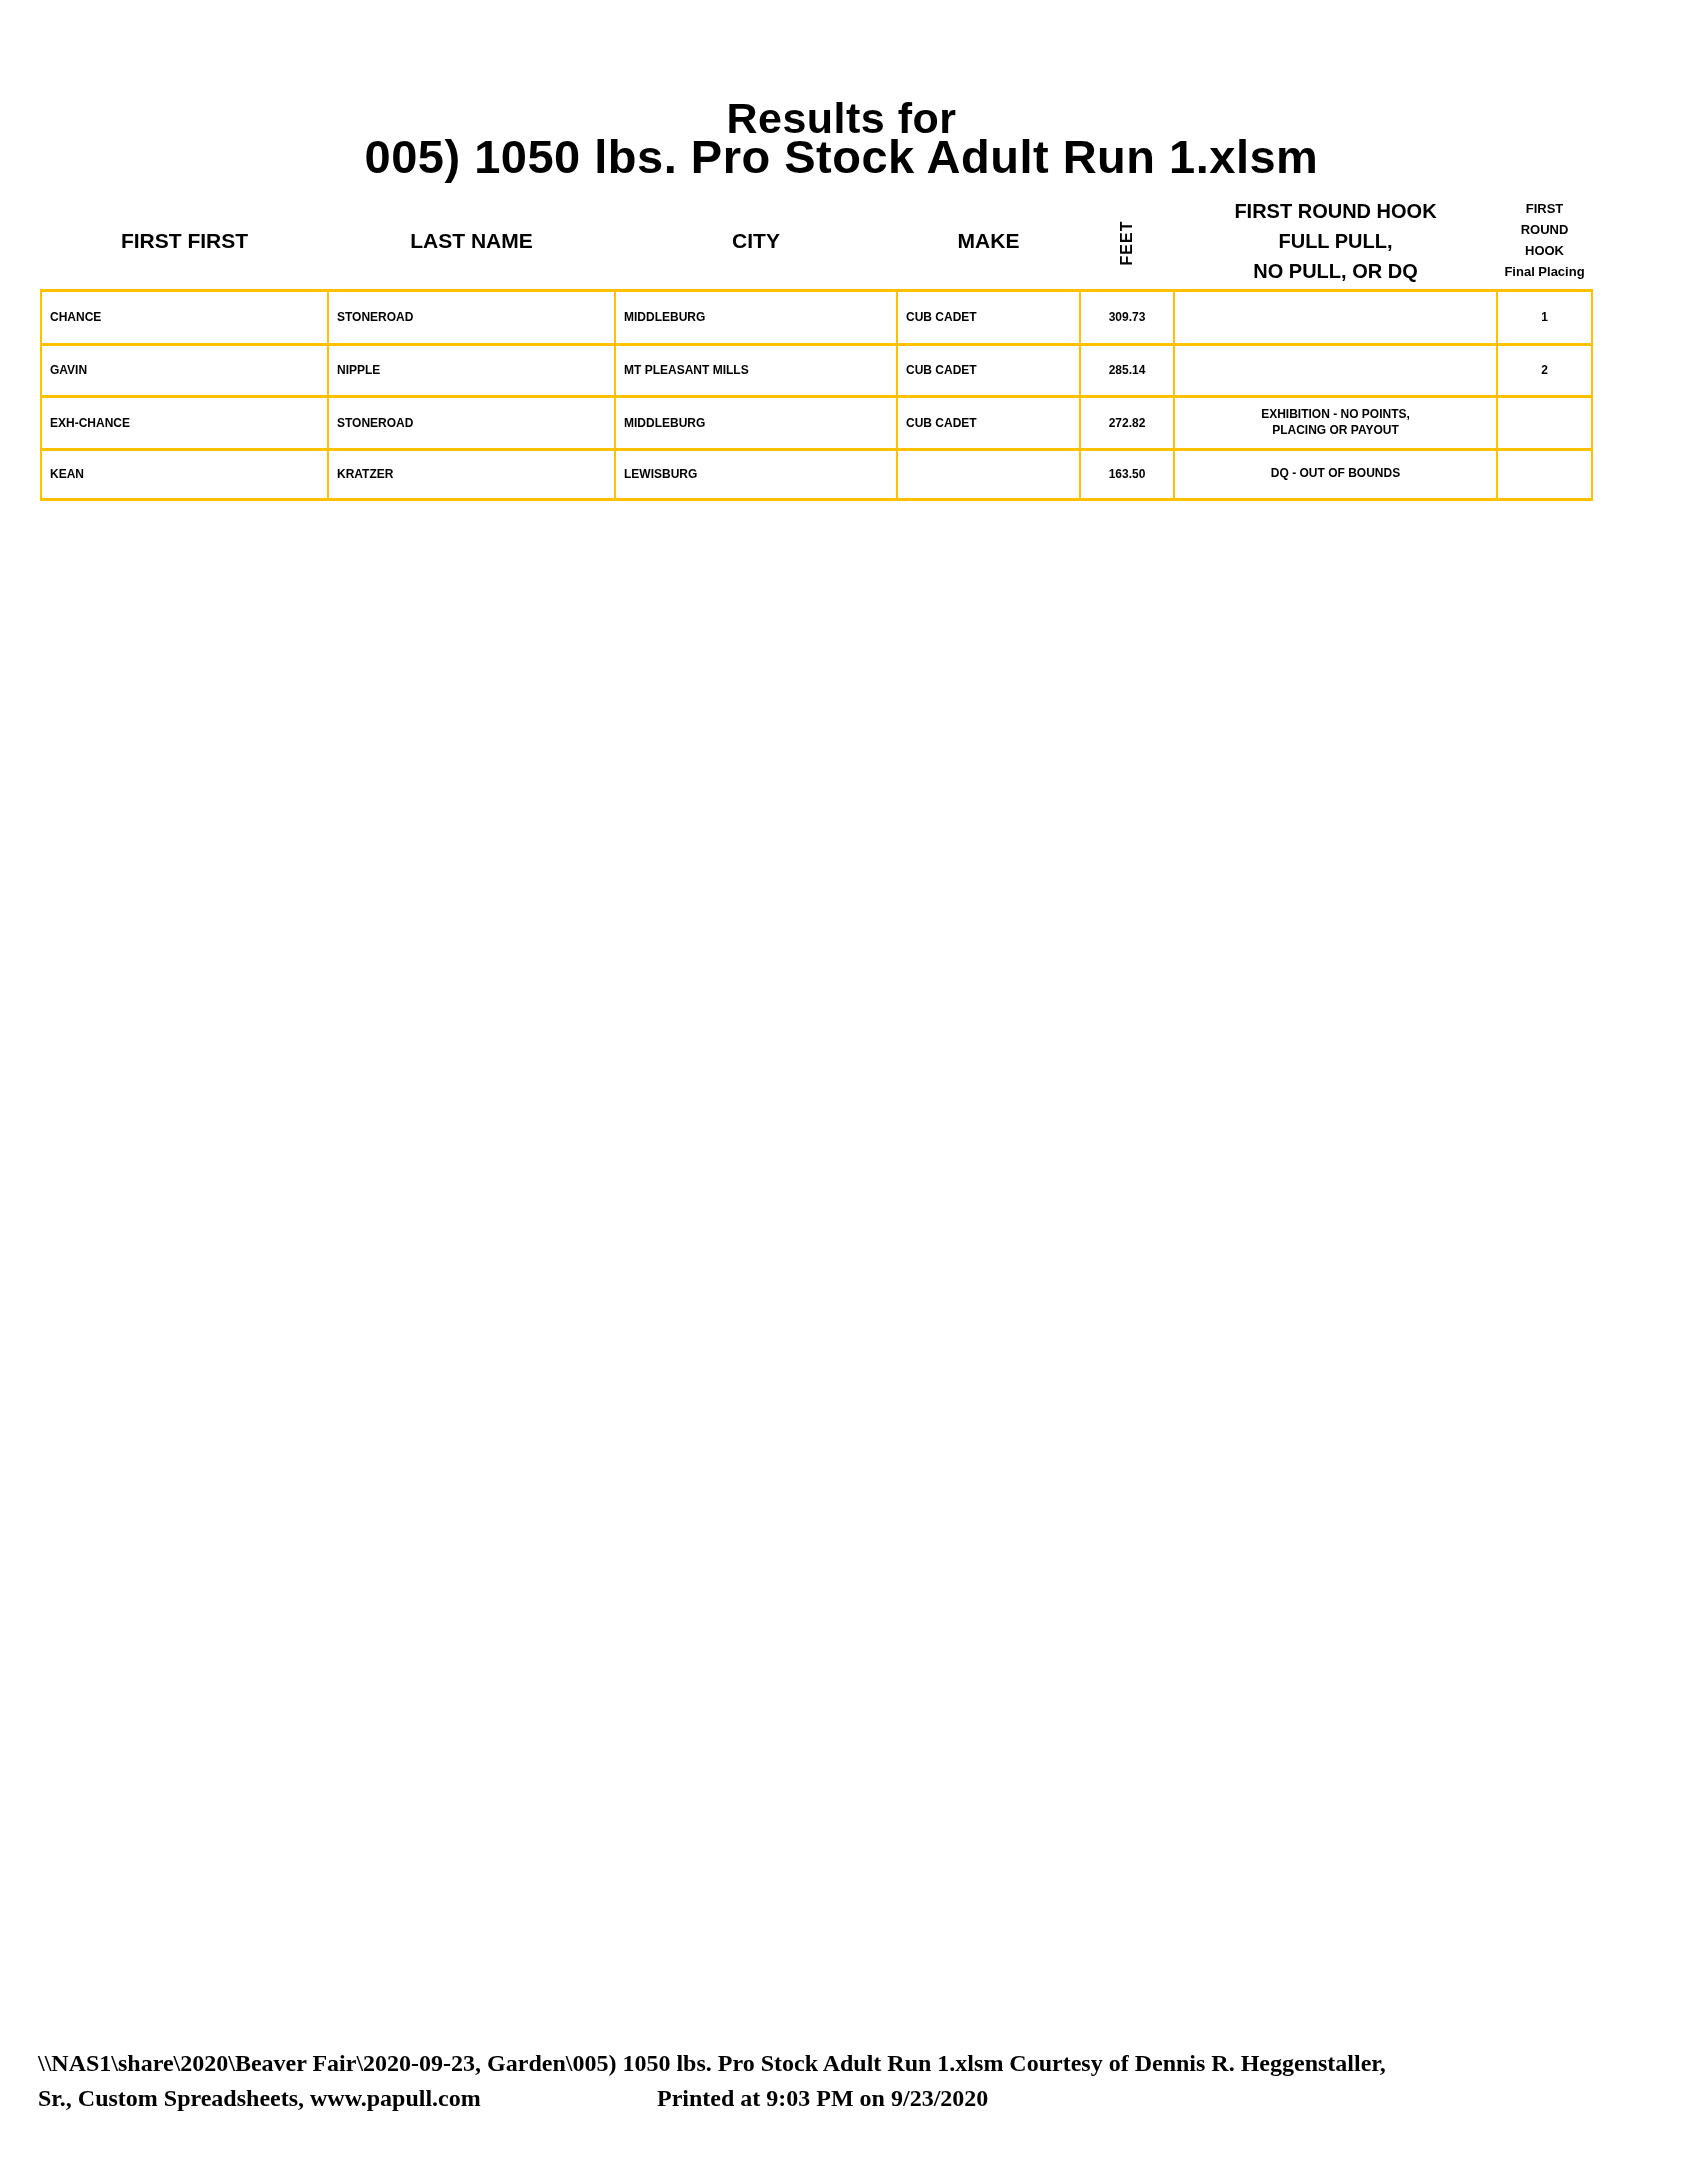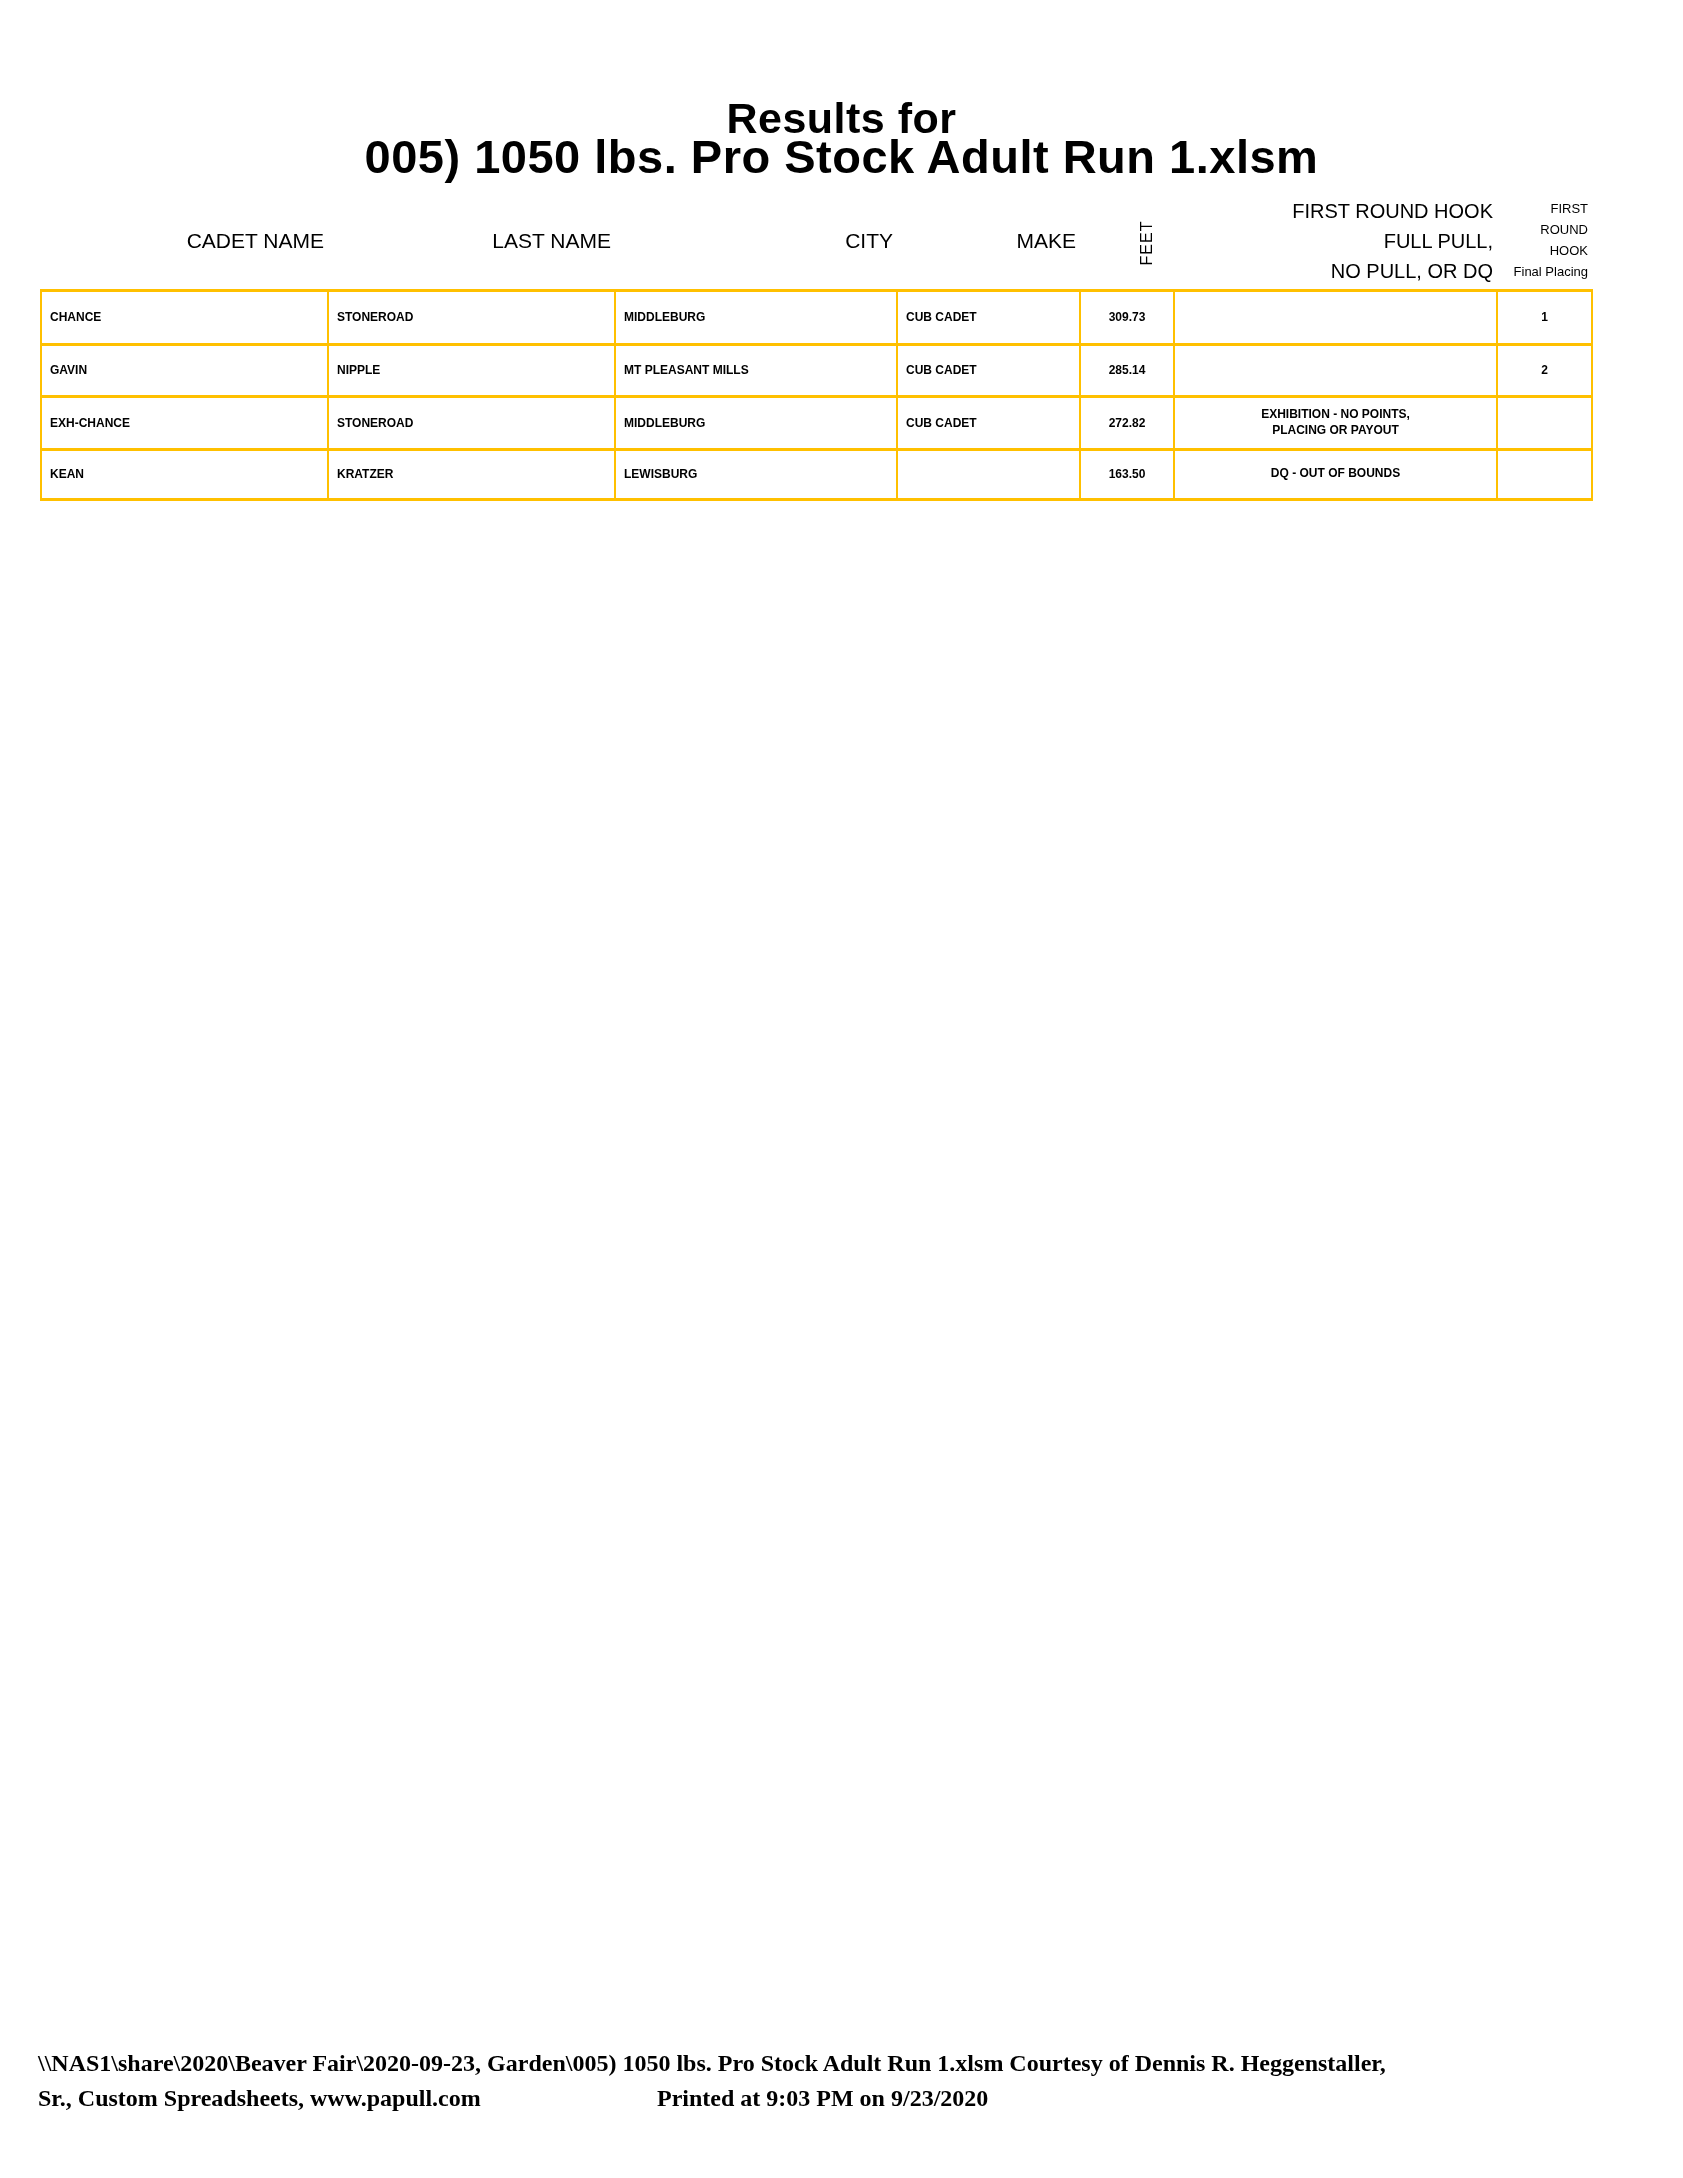--- a/index.html
+++ b/index.html
@@ -37,23 +37,23 @@
   }
   table.results {
     border-collapse: collapse;
     table-layout: fixed;
     width: 1551px;
   }
   thead th {
     border: none;
     padding: 0 4px;
     font-size: 21px;
-    text-align: right;
+    text-align: center;
     vertical-align: middle;
-    font-weight: normal;
+    font-weight: bold;
   }
   thead tr { height: 97px; }
   th.hook-h {
     font-size: 20px;
     white-space: pre-line;
     line-height: 1.5;
   }
   th.placing-h {
     font-size: 13px;
     white-space: pre-line;
@@ -116,21 +116,21 @@
         <col style="width:287px">
           <col style="width:287px">
           <col style="width:282px">
         <col style="width:183px">
           <col style="width:94px">
           <col style="width:323px">
           <col style="width:95px">
       </colgroup>
       <thead>
         <tr>
-          <th>CADET NAME</th>
+          <th>FIRST FIRST</th>
           <th>LAST NAME</th>
           <th>CITY</th>
           <th>MAKE</th>
           <th class="feet-h"><span class="rot">FEET</span></th>
           <th class="hook-h">FIRST ROUND HOOK
 FULL PULL,
 NO PULL, OR DQ</th>
           <th class="placing-h">FIRST ROUND
 HOOK
 Final Placing</th>

